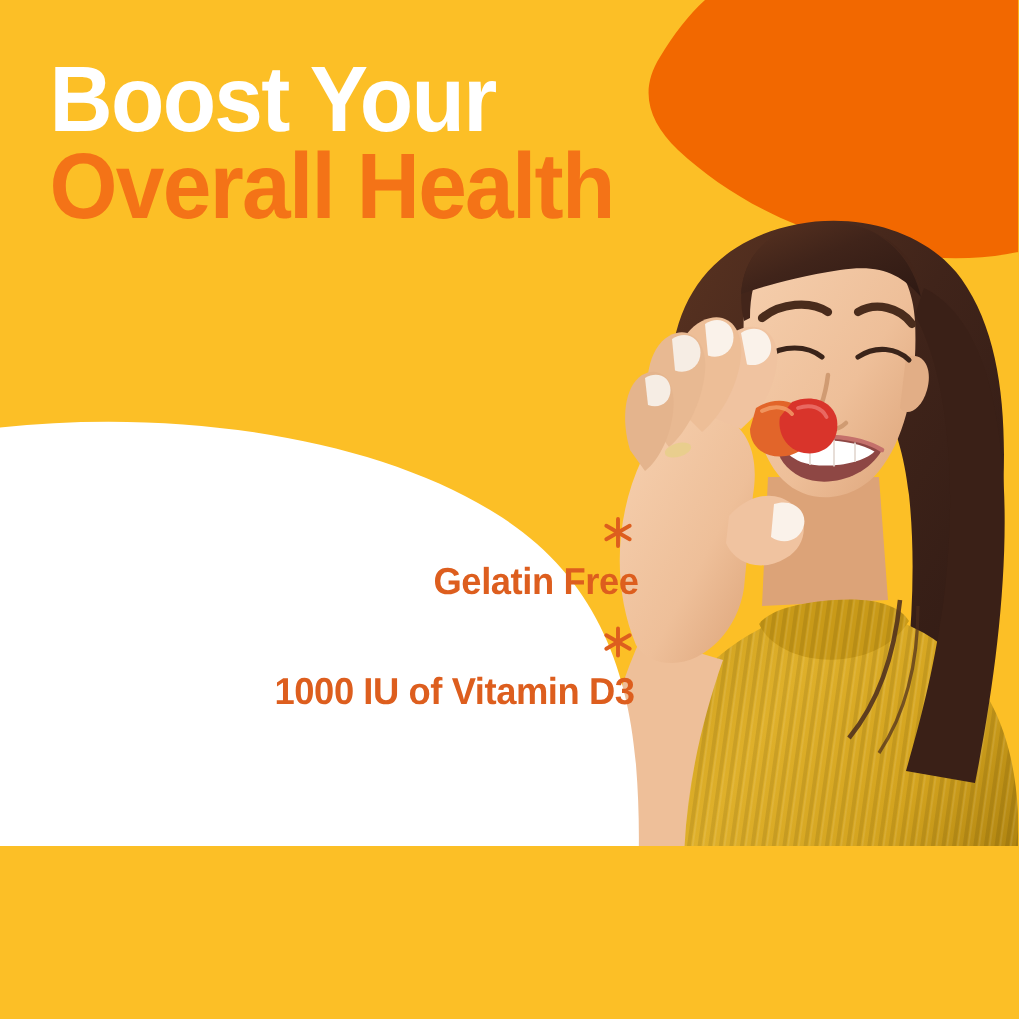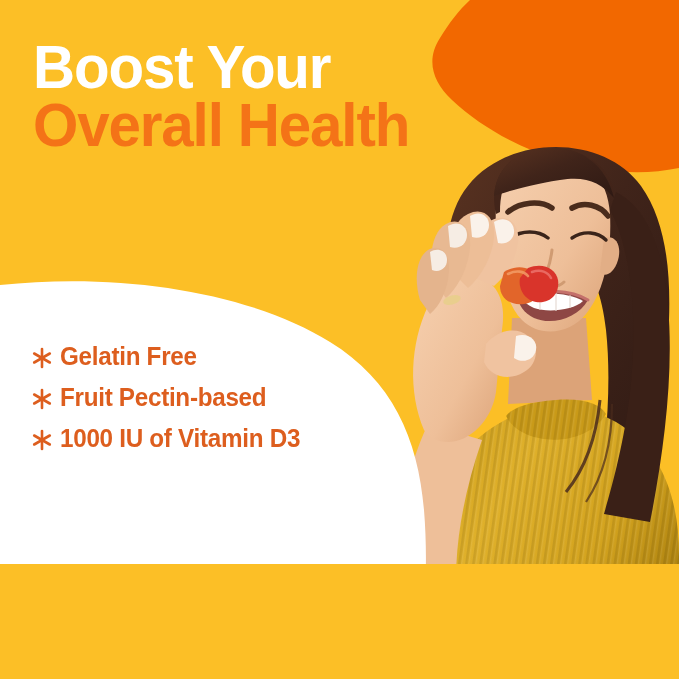--- a/index.html
+++ b/index.html
@@ -31,22 +31,23 @@
     white-space:nowrap;
   }
   #hl-1{color:#FFFFFF;}
   #hl-2{color:#F47317;}
 
   
   #bullets{
     position:absolute;left:30px;top:341px;width:400px;z-index:30;
   }
   .bullet-row{
-    display:flex;align-items:center;
+    display:flex;align-items:flex-end;
     margin-bottom:10px;
+    flex-direction:column;
   }
   .bullet-mark{
     width:30px;flex:0 0 30px;
     color:#DD5E1E;
     font-size:26px;line-height:1.0;
     text-align:left;
     padding-top:2px;
   }
   .bullet-mark svg{display:block;}
   .bullet-text{
@@ -258,32 +259,20 @@
             <line x1="12" y1="3" x2="12" y2="21"></line>
             <line x1="4.2" y1="7.5" x2="19.8" y2="16.5"></line>
             <line x1="4.2" y1="16.5" x2="19.8" y2="7.5"></line>
           </g>
         </svg>
       </span>
       <span class="bullet-text">Gelatin Free</span>
     </div>
 
 
-    <div class="bullet-row">
-      <span class="bullet-mark">
-        <svg width="24" height="24" viewBox="0 0 24 24">
-          <g stroke="#DD5E1E" stroke-width="2.6" stroke-linecap="round">
-            <line x1="12" y1="3" x2="12" y2="21"></line>
-            <line x1="4.2" y1="7.5" x2="19.8" y2="16.5"></line>
-            <line x1="4.2" y1="16.5" x2="19.8" y2="7.5"></line>
-          </g>
-        </svg>
-      </span>
-      <span class="bullet-text">Fruit Pectin-based</span>
-    </div>
 
     <div class="bullet-row">
       <span class="bullet-mark">
         <svg width="24" height="24" viewBox="0 0 24 24">
           <g stroke="#DD5E1E" stroke-width="2.6" stroke-linecap="round">
             <line x1="12" y1="3" x2="12" y2="21"></line>
             <line x1="4.2" y1="7.5" x2="19.8" y2="16.5"></line>
             <line x1="4.2" y1="16.5" x2="19.8" y2="7.5"></line>
           </g>
         </svg>

